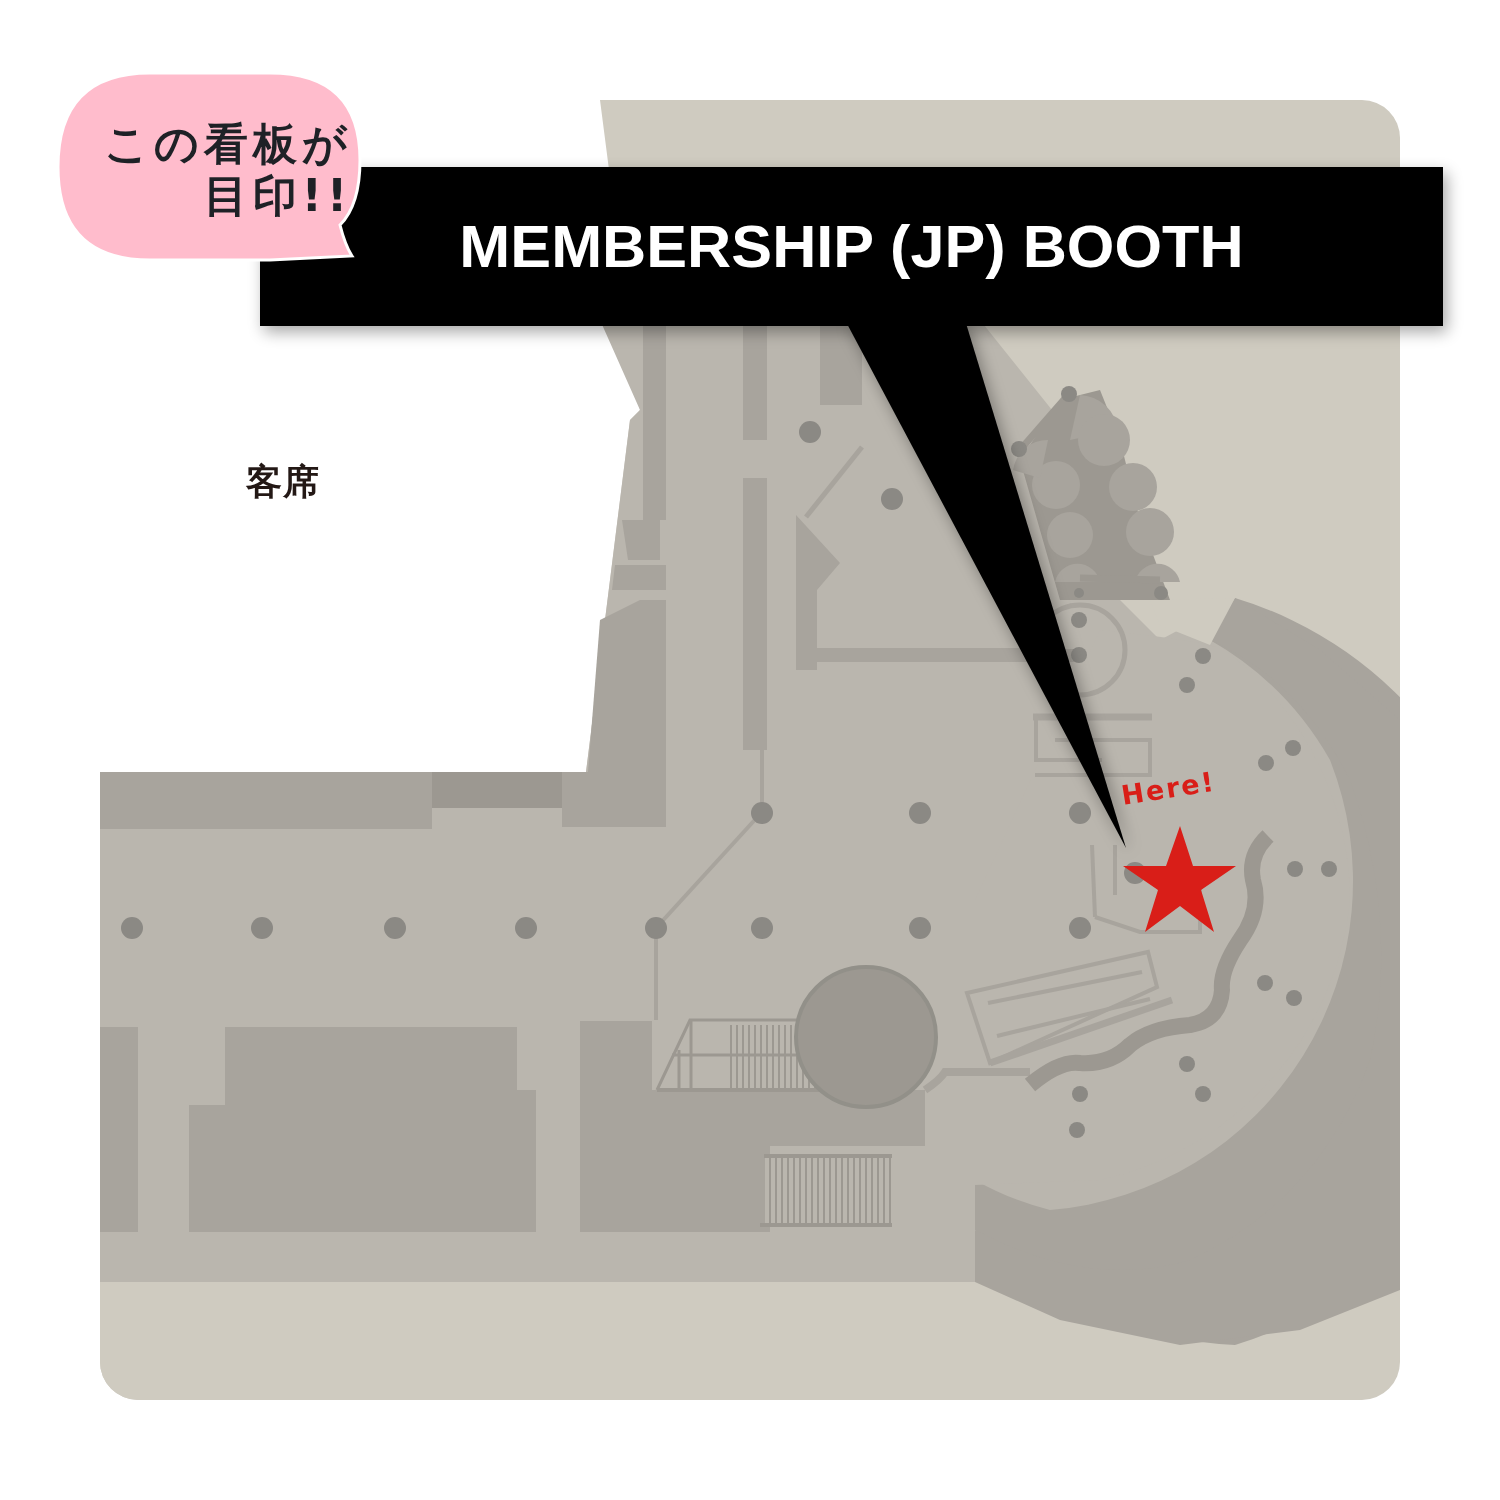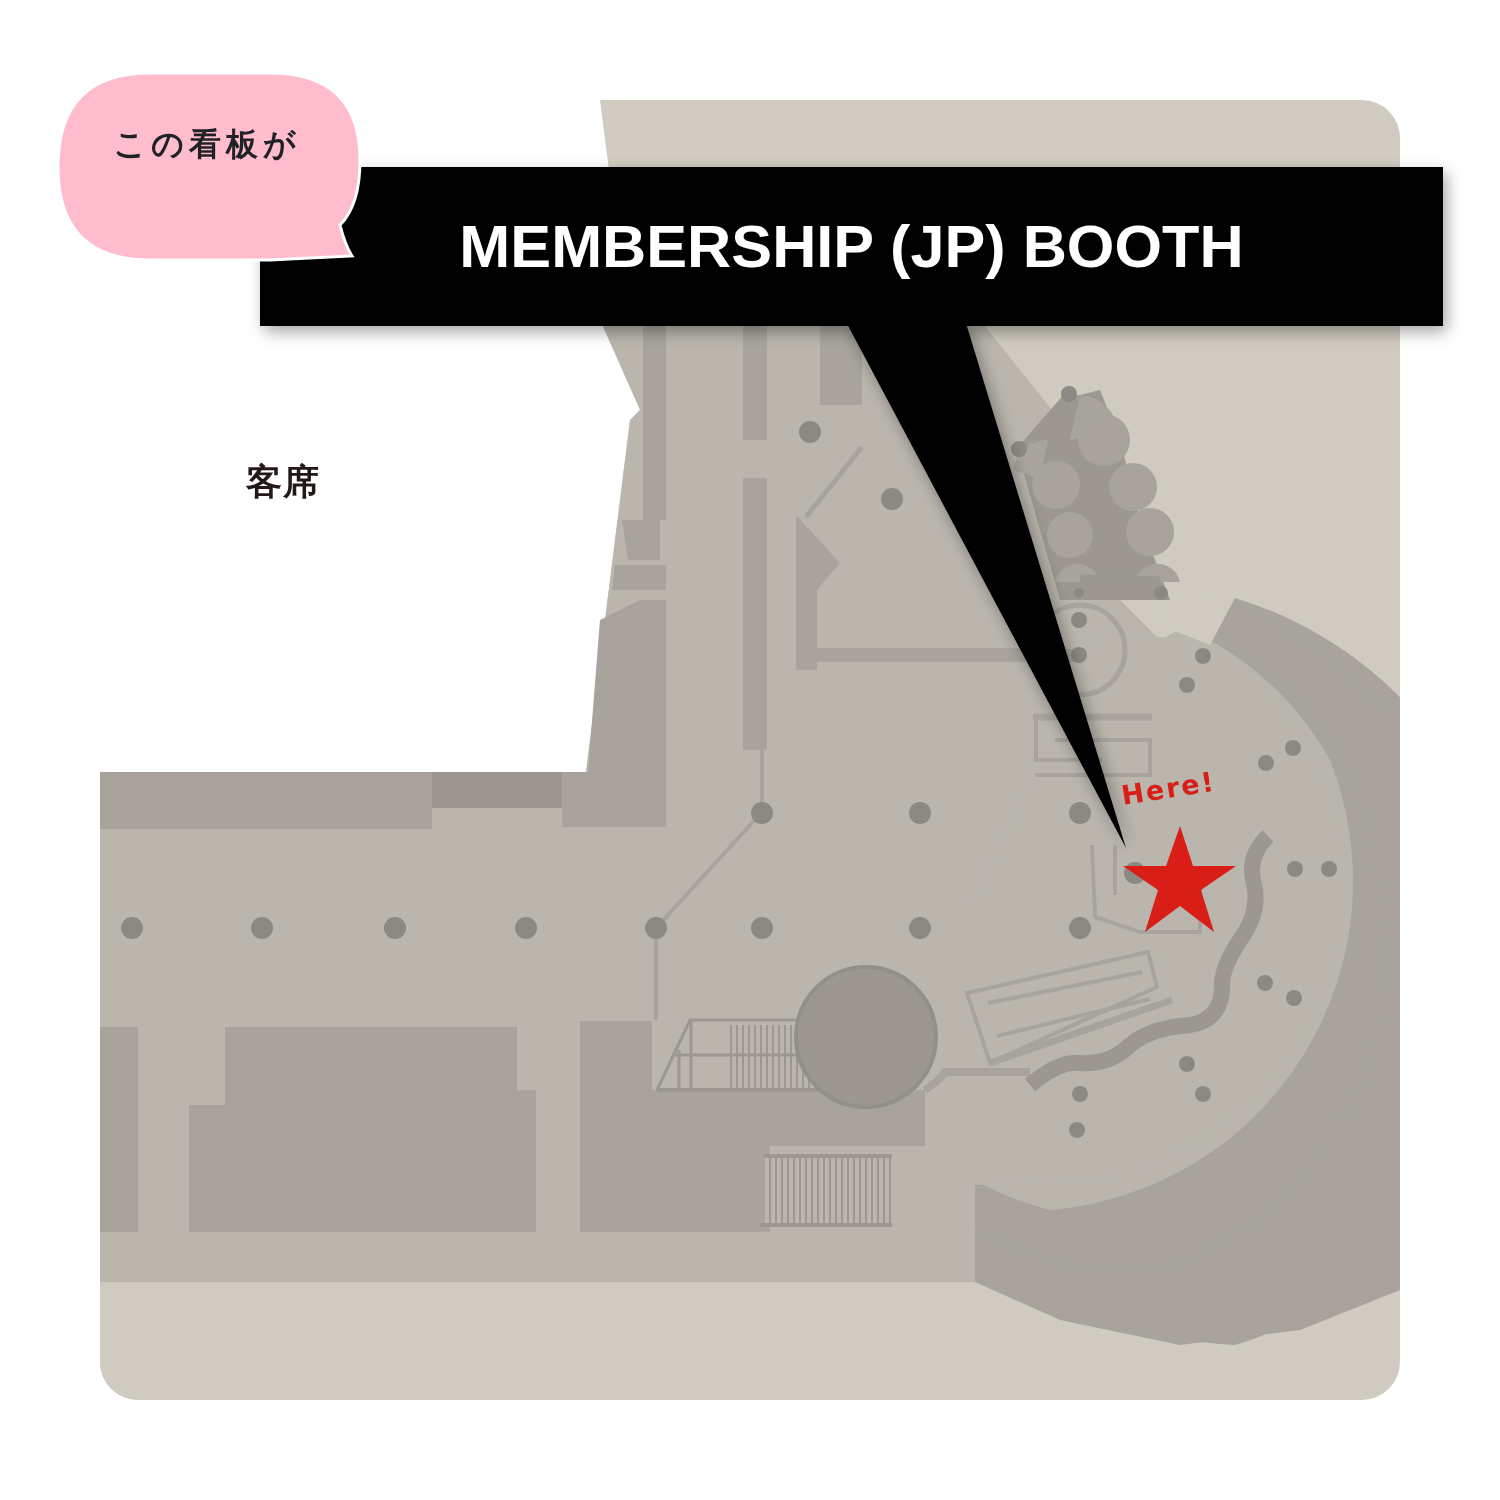--- a/index.html
+++ b/index.html
@@ -13,22 +13,22 @@
   }
   .banner-text {
     position: absolute; left: 260px; top: 167px; width: 1183px; height: 159px;
     display: flex; align-items: center; justify-content: center;
     font-family: "Liberation Sans", sans-serif; font-weight: bold;
     font-size: 60px; color: #ffffff; letter-spacing: 0px;
     transform: scaleX(1.02);
   }
   .bubble-text {
     position: absolute; left: 62px; top: 118px; width: 290px;
-    text-align: center; font-family: "DejaVu Sans", sans-serif; font-weight: bold;
-    font-size: 32px; line-height: 52px; color: #1e2126; letter-spacing: 5px;
+    text-align: right; font-family: "DejaVu Sans", sans-serif; font-weight: bold;
+    font-size: 44px; line-height: 52px; color: #1e2126; letter-spacing: 5px;
   }
   .here-label {
     position: absolute; left: 1124px; top: 780px;
     font-family: "DejaVu Sans", sans-serif; font-weight: bold;
     font-size: 27px; color: #d91e18; letter-spacing: 2px;
     transform: rotate(-9deg); transform-origin: left bottom;
   }
 </style>
 </head>
 <body>
@@ -225,20 +225,21 @@
 
     <polygon points="845,320 965,320 1126,848" fill="#000000" filter="url(#shadow)"></polygon>
 
     <rect x="260" y="167" width="1183" height="159" fill="#000000" filter="url(#shadow)"></rect>
 
     <path d="M150,73 L270,73 Q360,73 360,160 Q360,205 340,225 Q345,245 352,256 Q310,258 270,260 L150,260 Q58,260 58,167 Q58,73 150,73 Z" fill="#ffbccc" stroke="#ffffff" stroke-width="3"></path>
   </svg>
 
   <div class="bubble-text">
     <div>この看板が</div>
+    <div>目印!!</div>
   </div>
 
   <div class="banner-text">MEMBERSHIP (JP) BOOTH</div>
 
   <div class="seat-label">客席</div>
 
   <div class="here-label">Here!</div>
 </div>
 
 </body></html>

